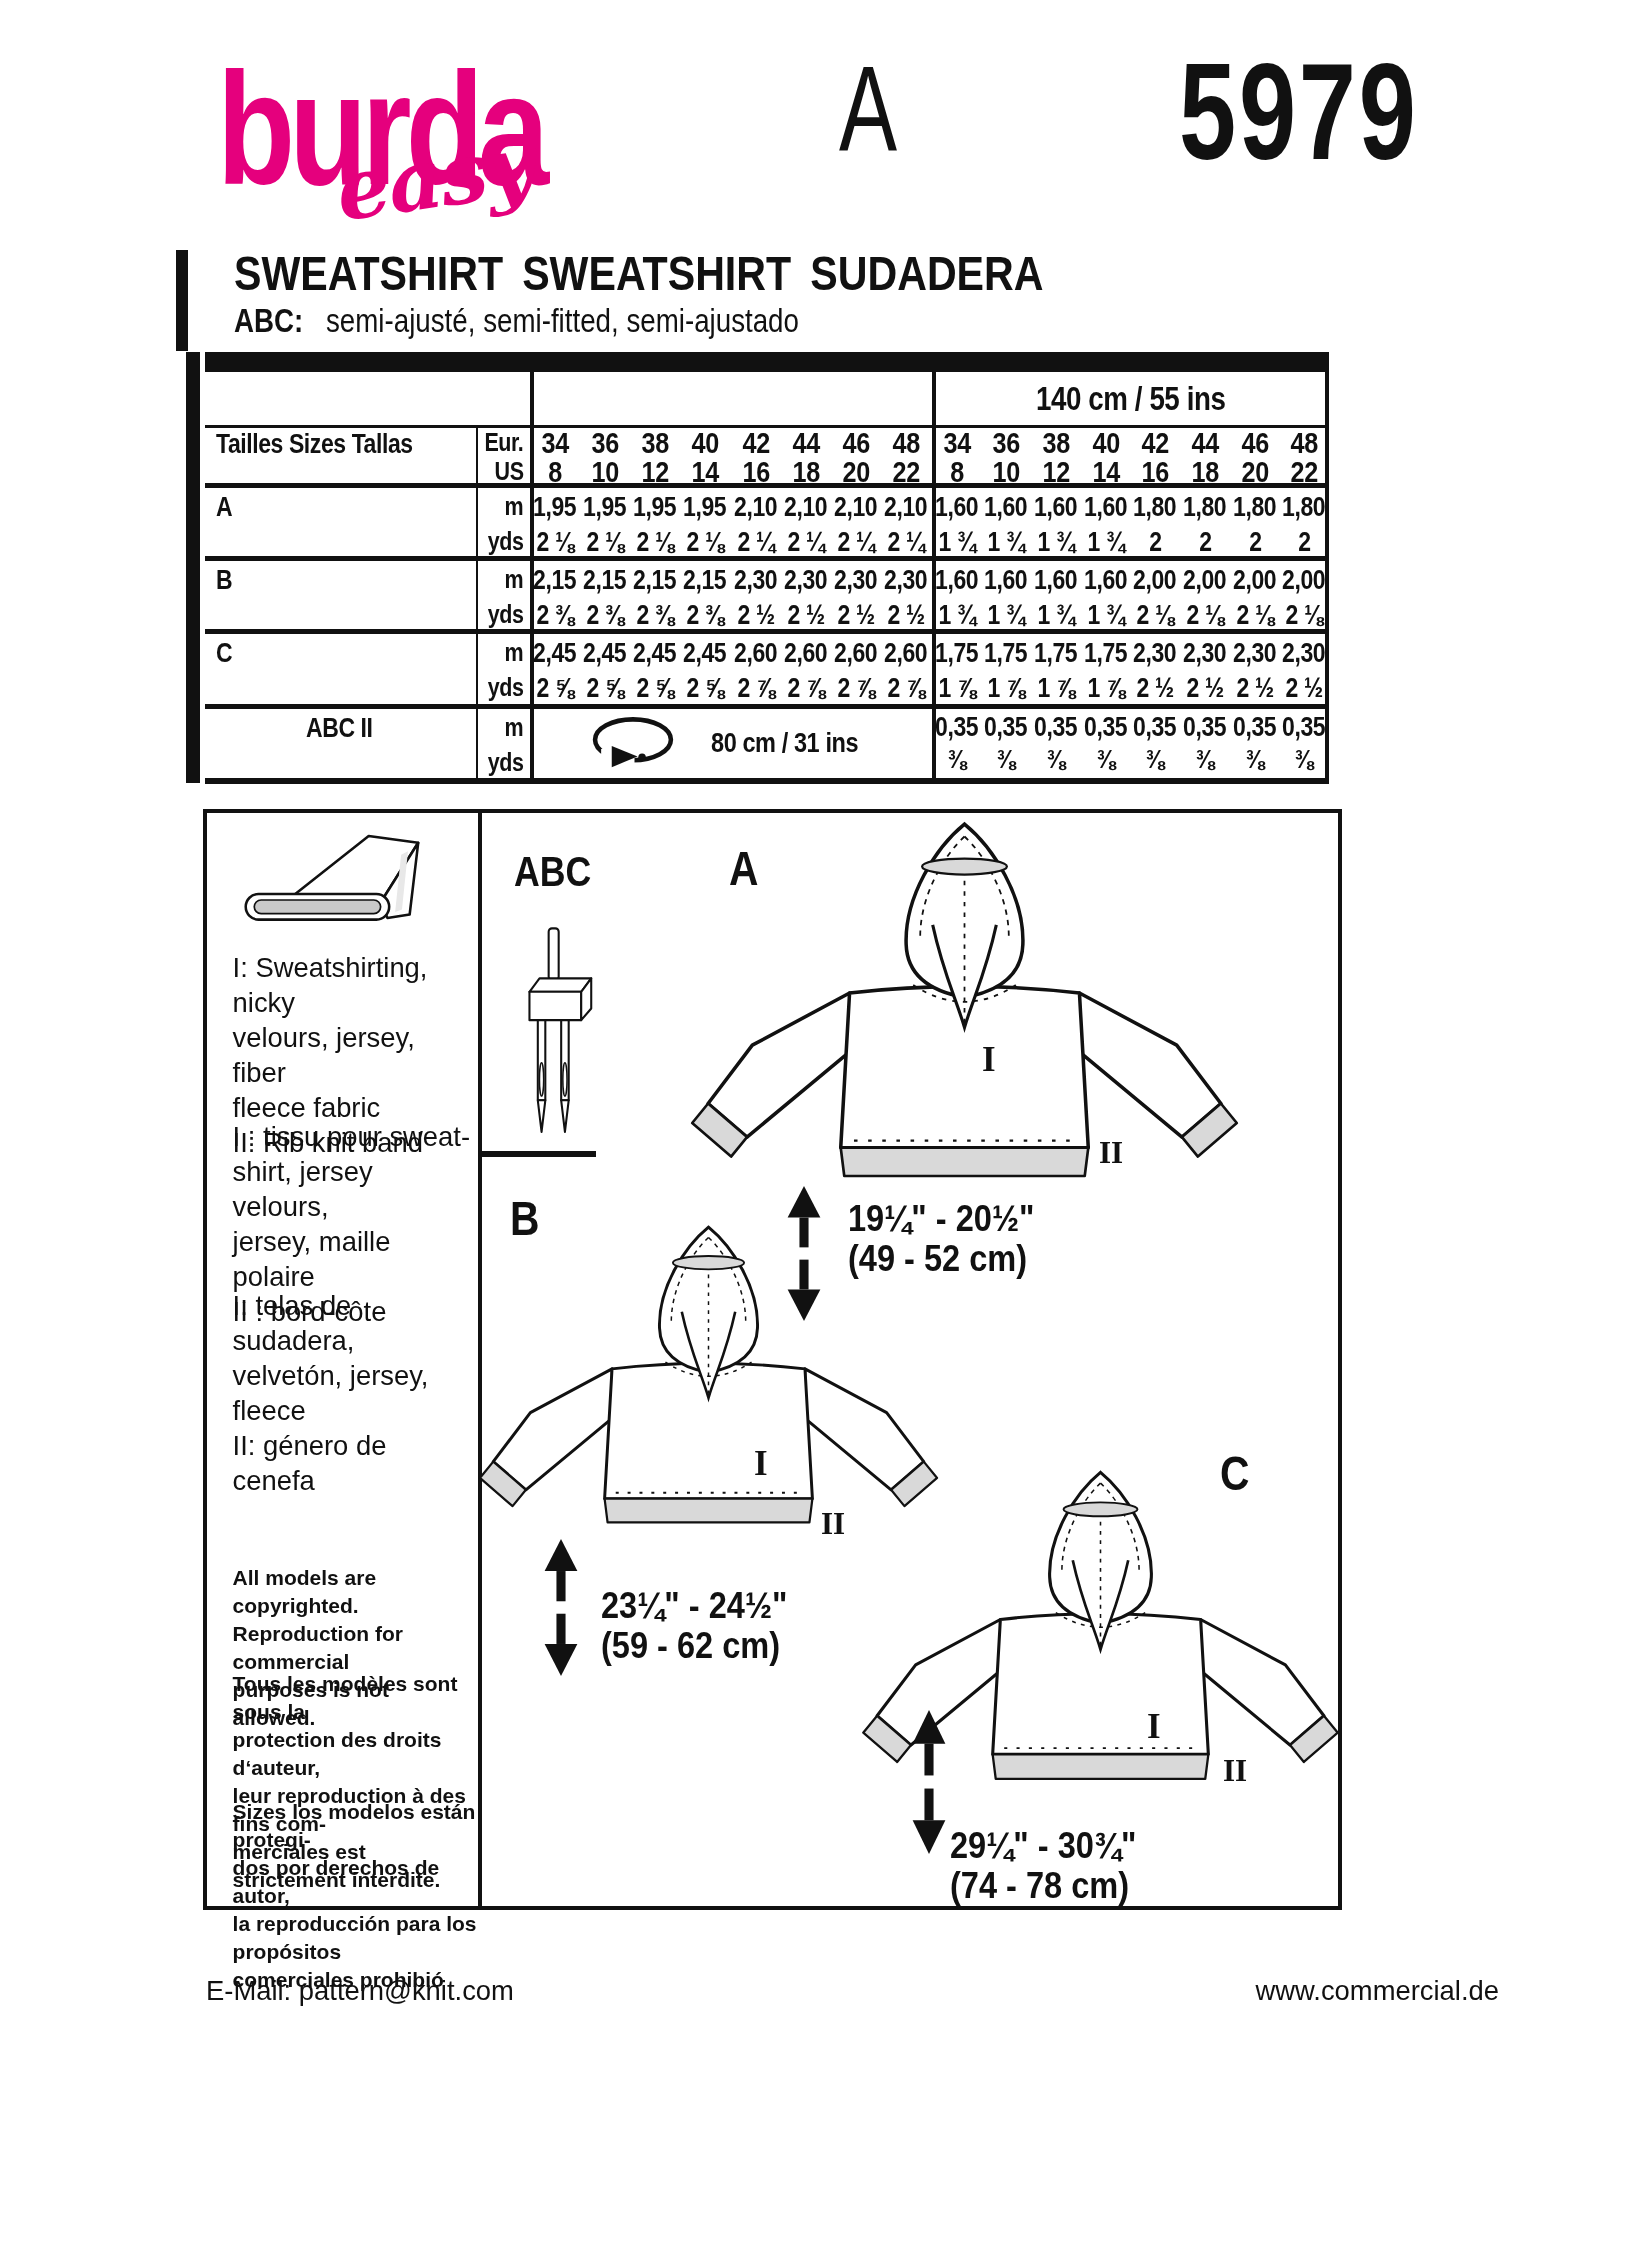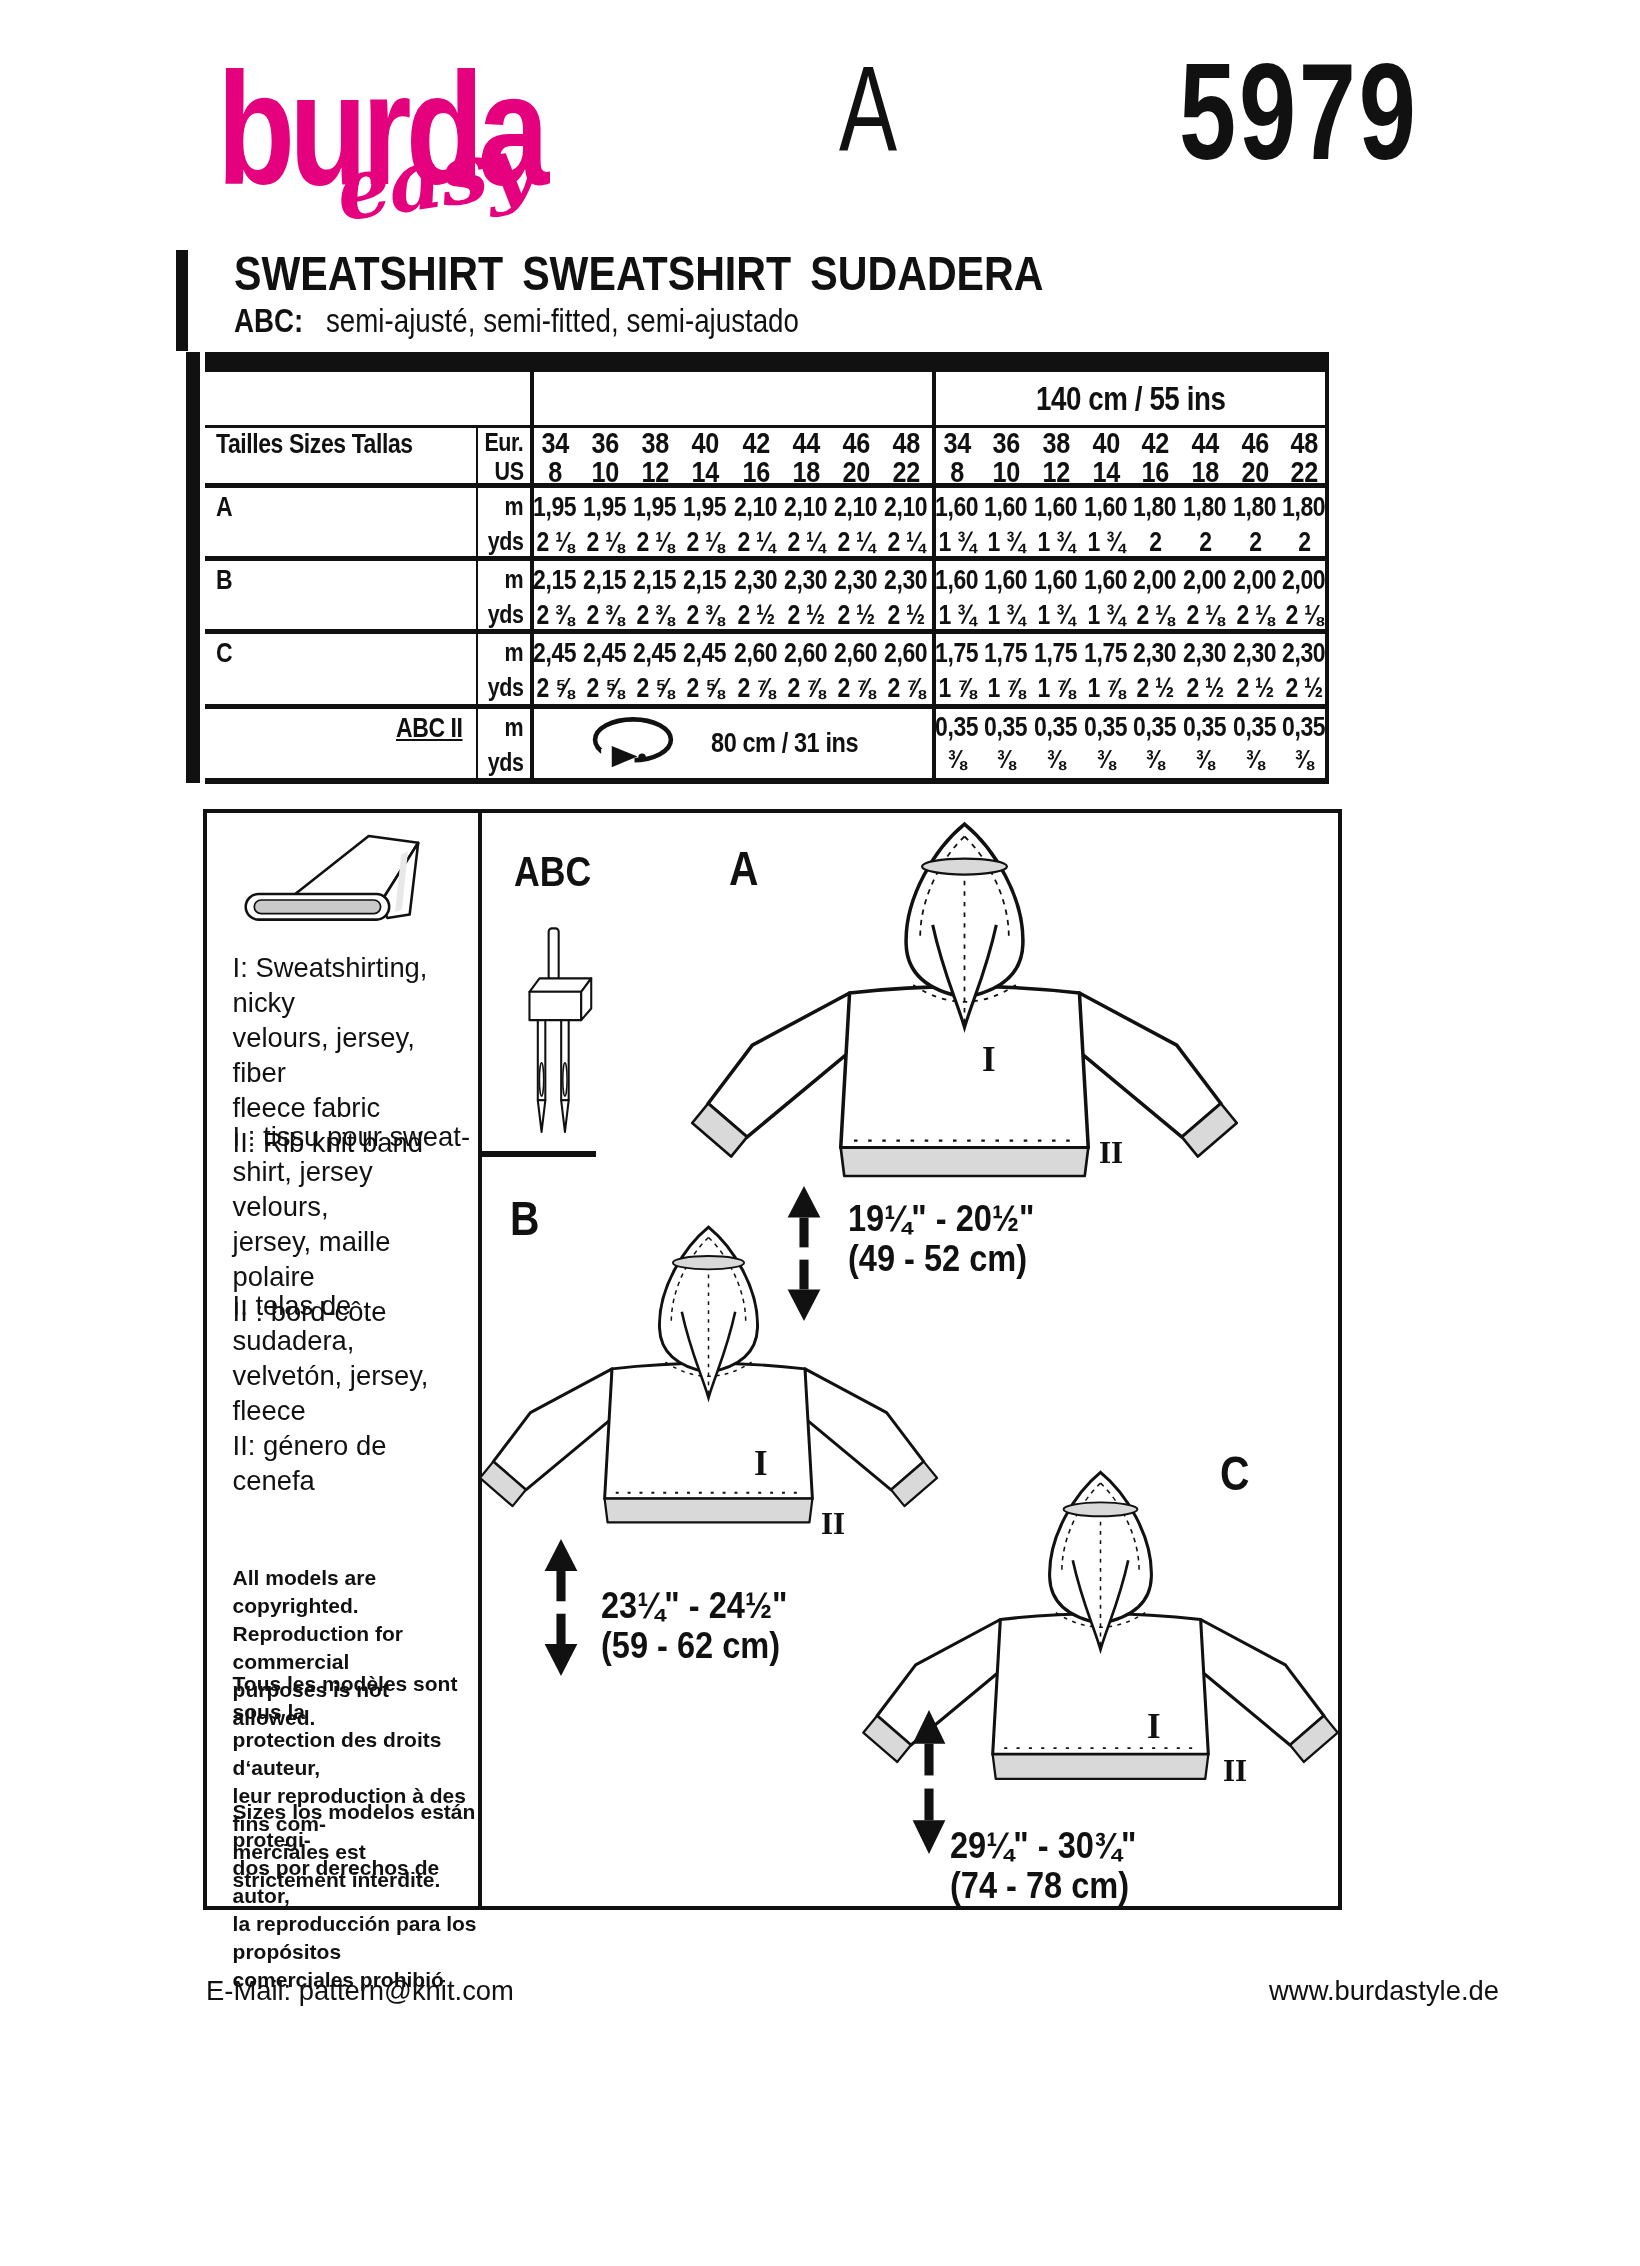--- a/index.html
+++ b/index.html
@@ -527,21 +527,21 @@
       </div>
       <div class="tc" style="left: 695px; top: 318px; width: 50px; height: 35px;">
         <span class="cn" style="font-size: 27.4px;">2 ⅞</span>
       </div>
       <div class="tc" style="left: 1093px; top: 283px; width: 50px; height: 35px;">
         <span class="cn" style="font-size: 27.4px;">2,30</span>
       </div>
       <div class="tc" style="left: 1093px; top: 318px; width: 50px; height: 35px;">
         <span class="cn" style="font-size: 27.4px;">2 ½</span>
       </div>
-      <div class="tc" style="left: 19px; top: 358px; width: 270px; height: 35px; justify-content: flex-end; padding-left: 11px; text-decoration: underline;">
+      <div class="tc" style="left: 19px; top: 358px; width: 270px; height: 35px; justify-content: center; padding-left: 11px;">
         <span class="cn l" style="font-size: 27.4px;">ABC II</span>
       </div>
       <div class="tc" style="left: 290px; top: 358px; width: 52px; height: 35px; justify-content: flex-end; padding-right: 4.6px;">
         <span class="cn r" style="font-size: 25.6px;">m</span>
       </div>
       <div class="tc" style="left: 290px; top: 393px; width: 52px; height: 35px; justify-content: flex-end; padding-right: 4.6px;">
         <span class="cn r" style="font-size: 25.6px;">yds</span>
       </div>
       <div class="tc" style="left: 347px; top: 356px; width: 395px; height: 69px; gap: 16.4px;">
         <svg width="91" height="57" viewBox="0 0 120 75">
@@ -672,17 +672,17 @@
   <svg class="arrow" style="left:909px;top:1710px;" width="40" height="144" viewBox="0 0 44 154" preserveAspectRatio="none">
       <use href="#varrow"></use>
     </svg>
   <div class="meas" style="left:950px;top:1826px;">
     <div>29¼" - 30¾"</div>
     <div>(74 - 78 cm)</div>
   </div>
 
   <div class="abs" style="left:206px;top:1975px;width:1293px;font-size:27.4px;display:flex;justify-content:space-between;">
     <span>E-Mail: pattern@knit.com</span>
-    <span>www.burdastyle.de</span>
+    <span>www.commercial.de</span>
   </div>
 
 </div>
 
 
 </body></html>

